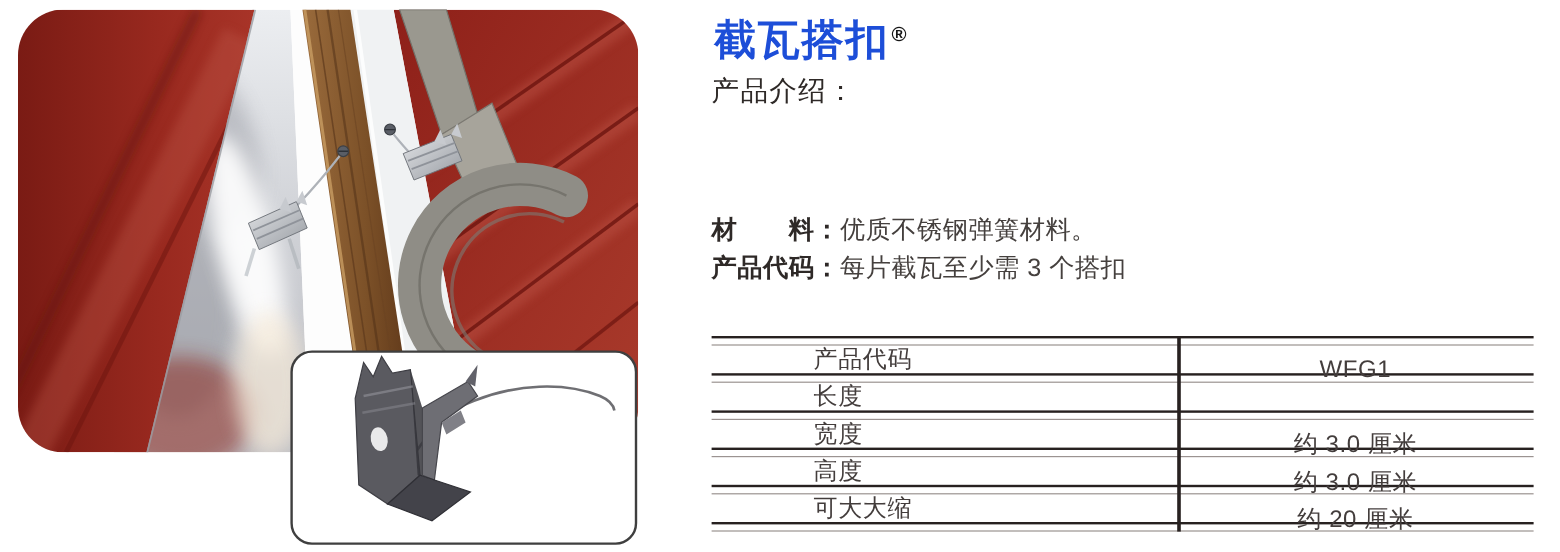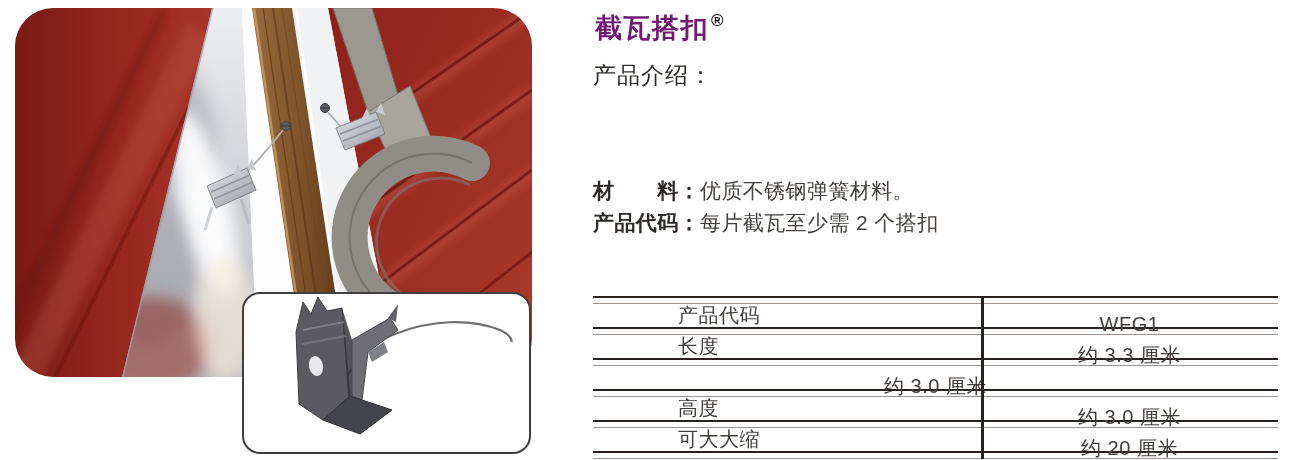--- a/index.html
+++ b/index.html
@@ -4,34 +4,34 @@
 <style>
   html,body{margin:0;padding:0;background:#ffffff;}
   .page{
     position:relative;width:1300px;height:460px;background:#ffffff;overflow:hidden;
     font-family:"Liberation Sans","DejaVu Sans",sans-serif;
   }
   .photo-wrap{position:absolute;left:0;top:0;width:560px;height:460px;}
   .content{position:absolute;left:593px;top:0;width:702px;height:460px;}
 
   .title-row{position:absolute;left:2px;top:10px;white-space:nowrap;}
-  .product-title{font-size:27px;font-weight:700;color:#701a75;letter-spacing:1.5px;}
+  .product-title{font-size:35px;font-weight:700;color:#1d4ed8;letter-spacing:1.5px;}
   .reg-mark{font-size:17px;font-weight:700;color:#161616;position:relative;top:-11px;margin-left:2px;}
 
   .section-heading{position:absolute;left:0;top:60px;font-size:23px;font-weight:400;color:#2e2927;letter-spacing:1px;}
 
   .intro{position:absolute;left:0;top:108px;width:702px;font-size:21px;color:#45403e;line-height:31px;letter-spacing:0.4px;}
   .intro .line-indent{text-indent:36px;}
 
   .kv-line{position:absolute;left:0;font-size:21px;color:#45403e;letter-spacing:0.4px;white-space:nowrap;}
   .kv-material{top:177px;}
   .kv-usage{top:209px;}
   .kv-label{font-weight:700;color:#2e2927;}
 
-  .spec-table{position:absolute;left:0;top:296px;width:685px;}
+  .spec-table{position:absolute;left:0;top:280px;width:685px;}
   .hrule{height:5px;border-top:2.5px solid #272120;border-bottom:1px solid #9b9391;}
   .spec-row{display:flex;height:23px;align-items:center;font-size:20px;color:#433d3c;letter-spacing:0.5px;}
   .cell-label{width:388px;box-sizing:border-box;padding-left:85px;}
   .cell-value{flex:1;text-align:center;margin-top:18px;}
   .vrule{position:absolute;left:388px;top:0;bottom:0;width:2.5px;background:#272120;}
 </style>
 </head>
 <body>
 
 <div class="page">
@@ -183,36 +183,36 @@
     </div>
 
     <div class="section-heading">产品介绍：</div>
 
 
     <div class="kv-line kv-material">
       <span class="kv-label">材　　料：</span><span>优质不锈钢弹簧材料。</span>
     </div>
 
     <div class="kv-line kv-usage">
-      <span class="kv-label">产品代码：</span><span>每片截瓦至少需 2 个搭扣</span>
+      <span class="kv-label">产品代码：</span><span>每片截瓦至少需 3 个搭扣</span>
     </div>
 
     <div class="spec-table" style="position:absolute;">
       <div class="hrule"></div>
       <div class="spec-row">
         <div class="cell-label">产品代码</div>
         <div class="cell-value">WFG1</div>
       </div>
       <div class="hrule"></div>
       <div class="spec-row">
         <div class="cell-label">长度</div>
-        <div class="cell-value">约 3.3 厘米</div>
-      </div>
-      <div class="hrule"></div>
-      <div class="spec-row">
+      </div>
+      <div class="hrule"></div>
+      <div class="spec-row">
+        <div class="cell-label">宽度</div>
         <div class="cell-value">约 3.0 厘米</div>
       </div>
       <div class="hrule"></div>
       <div class="spec-row">
         <div class="cell-label">高度</div>
         <div class="cell-value">约 3.0 厘米</div>
       </div>
       <div class="hrule"></div>
       <div class="spec-row">
         <div class="cell-label">可大大缩</div>

